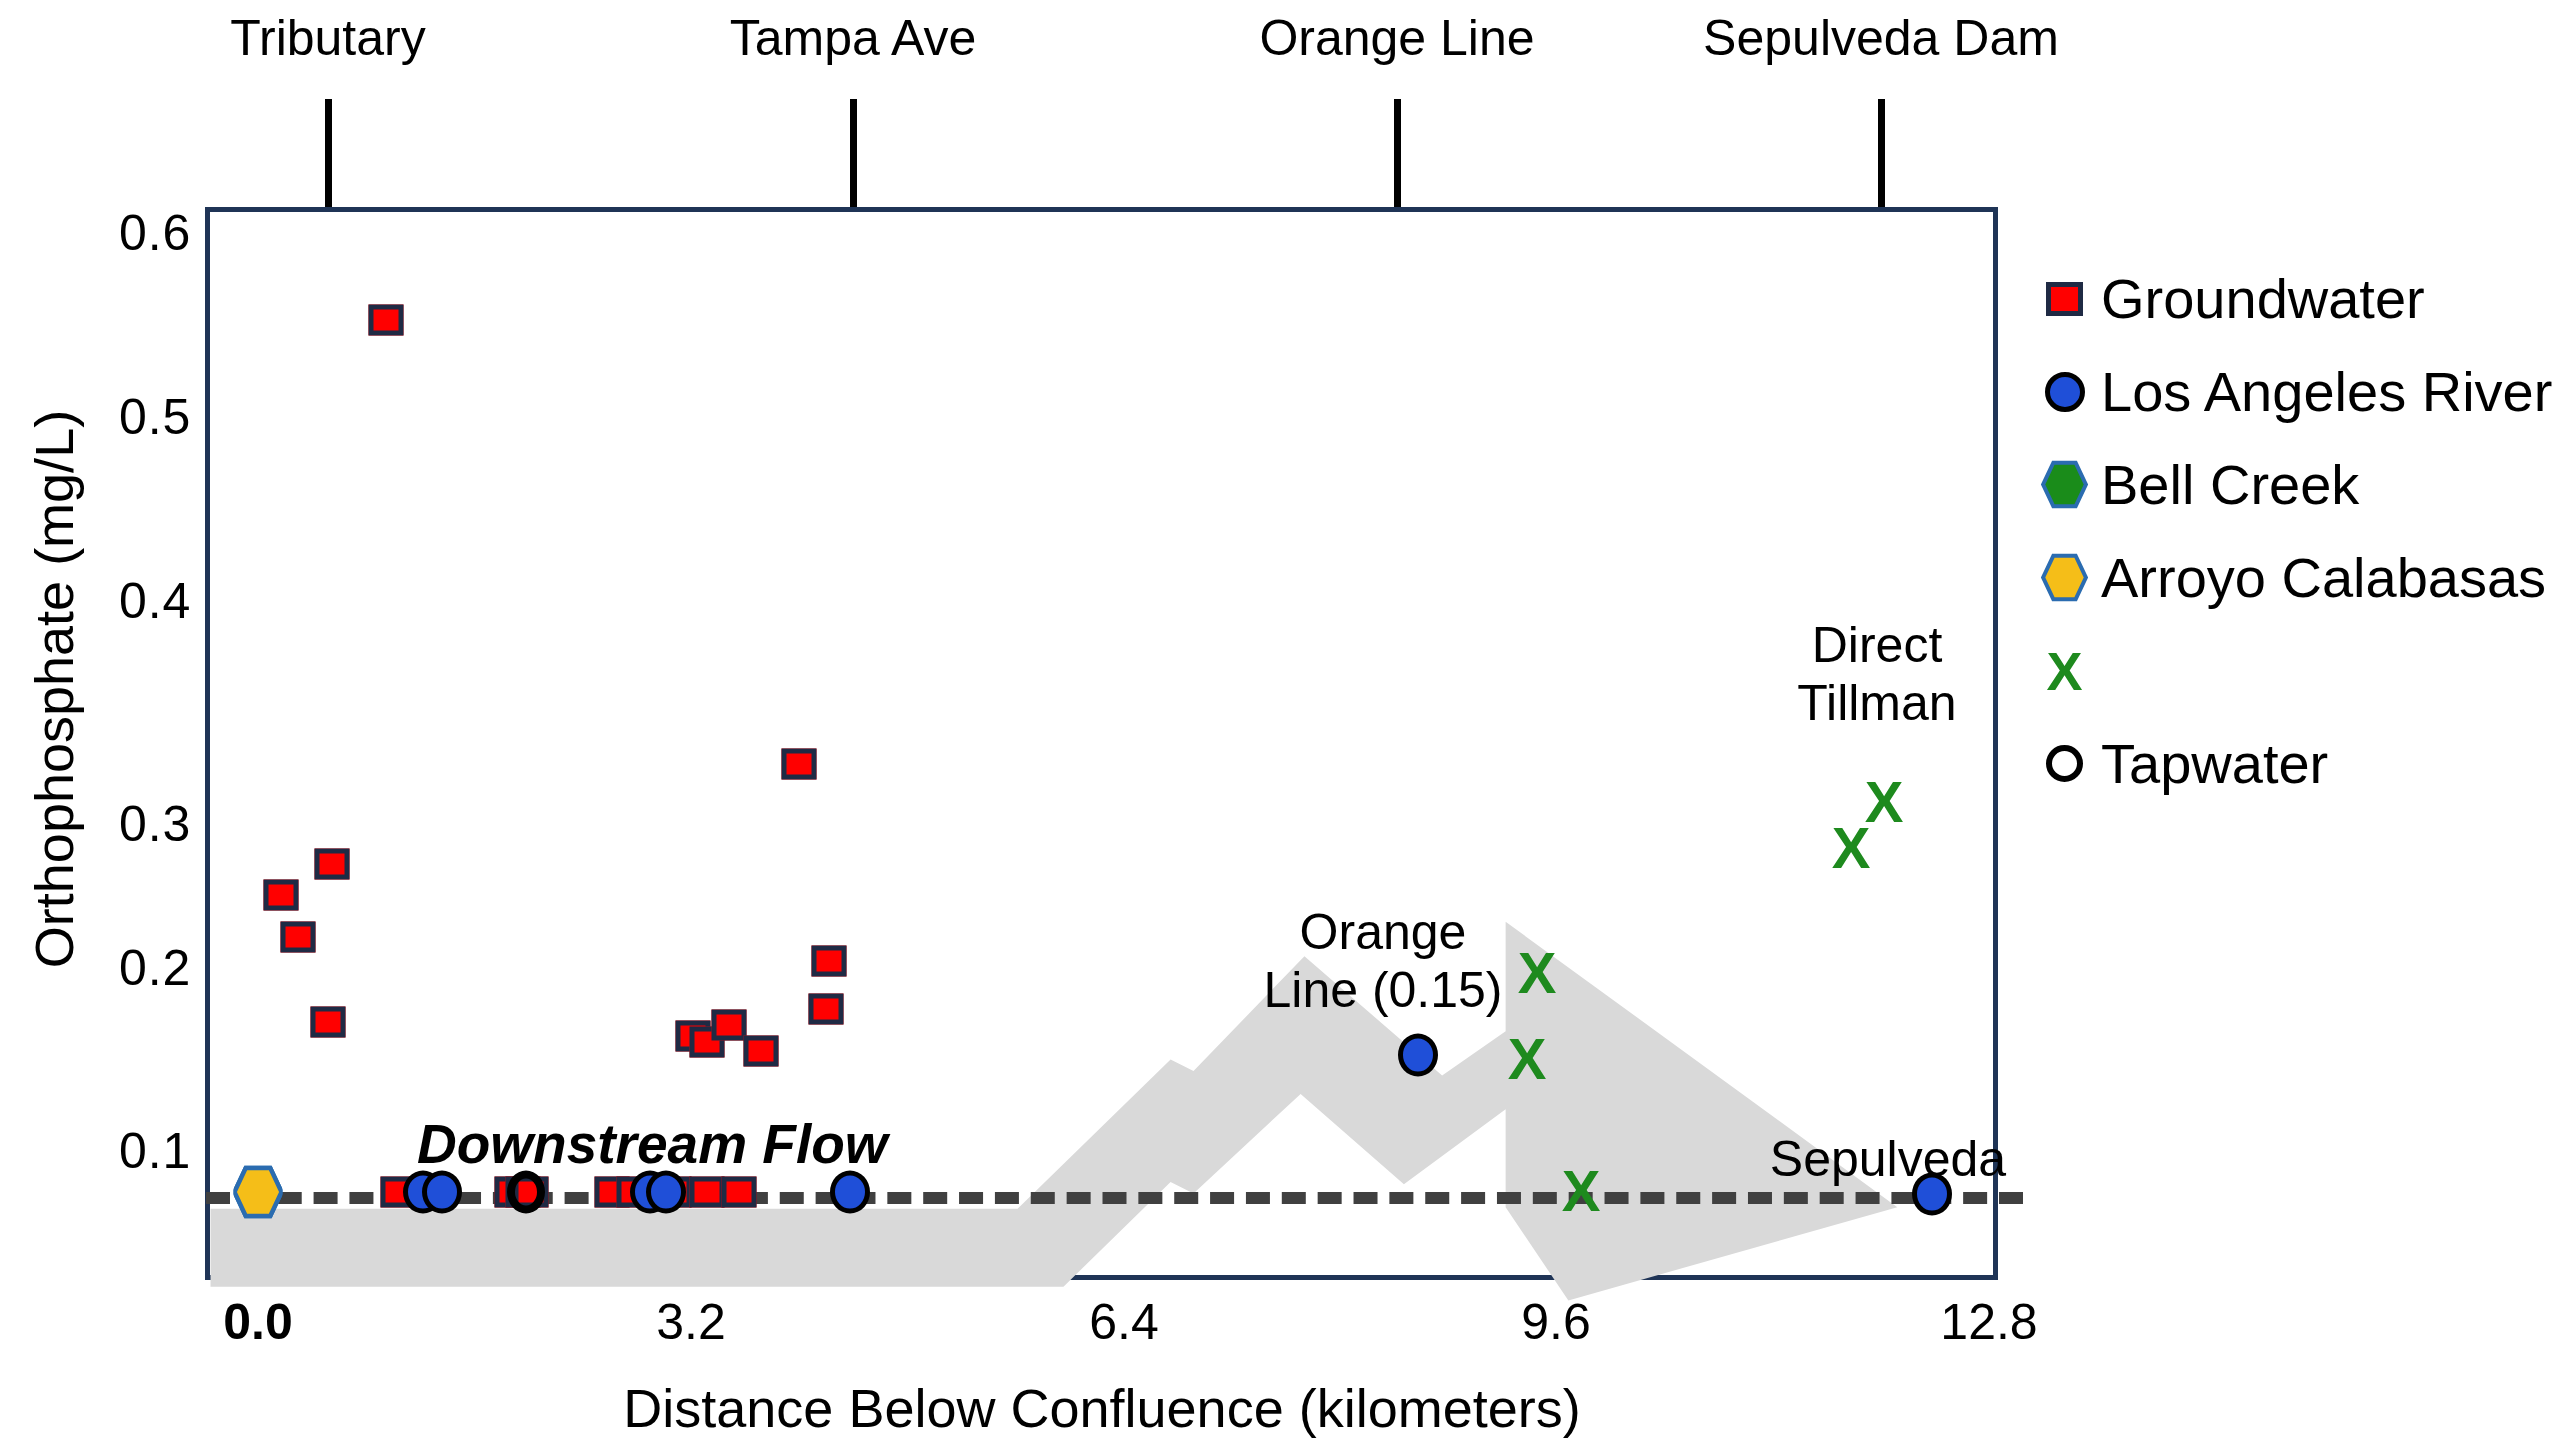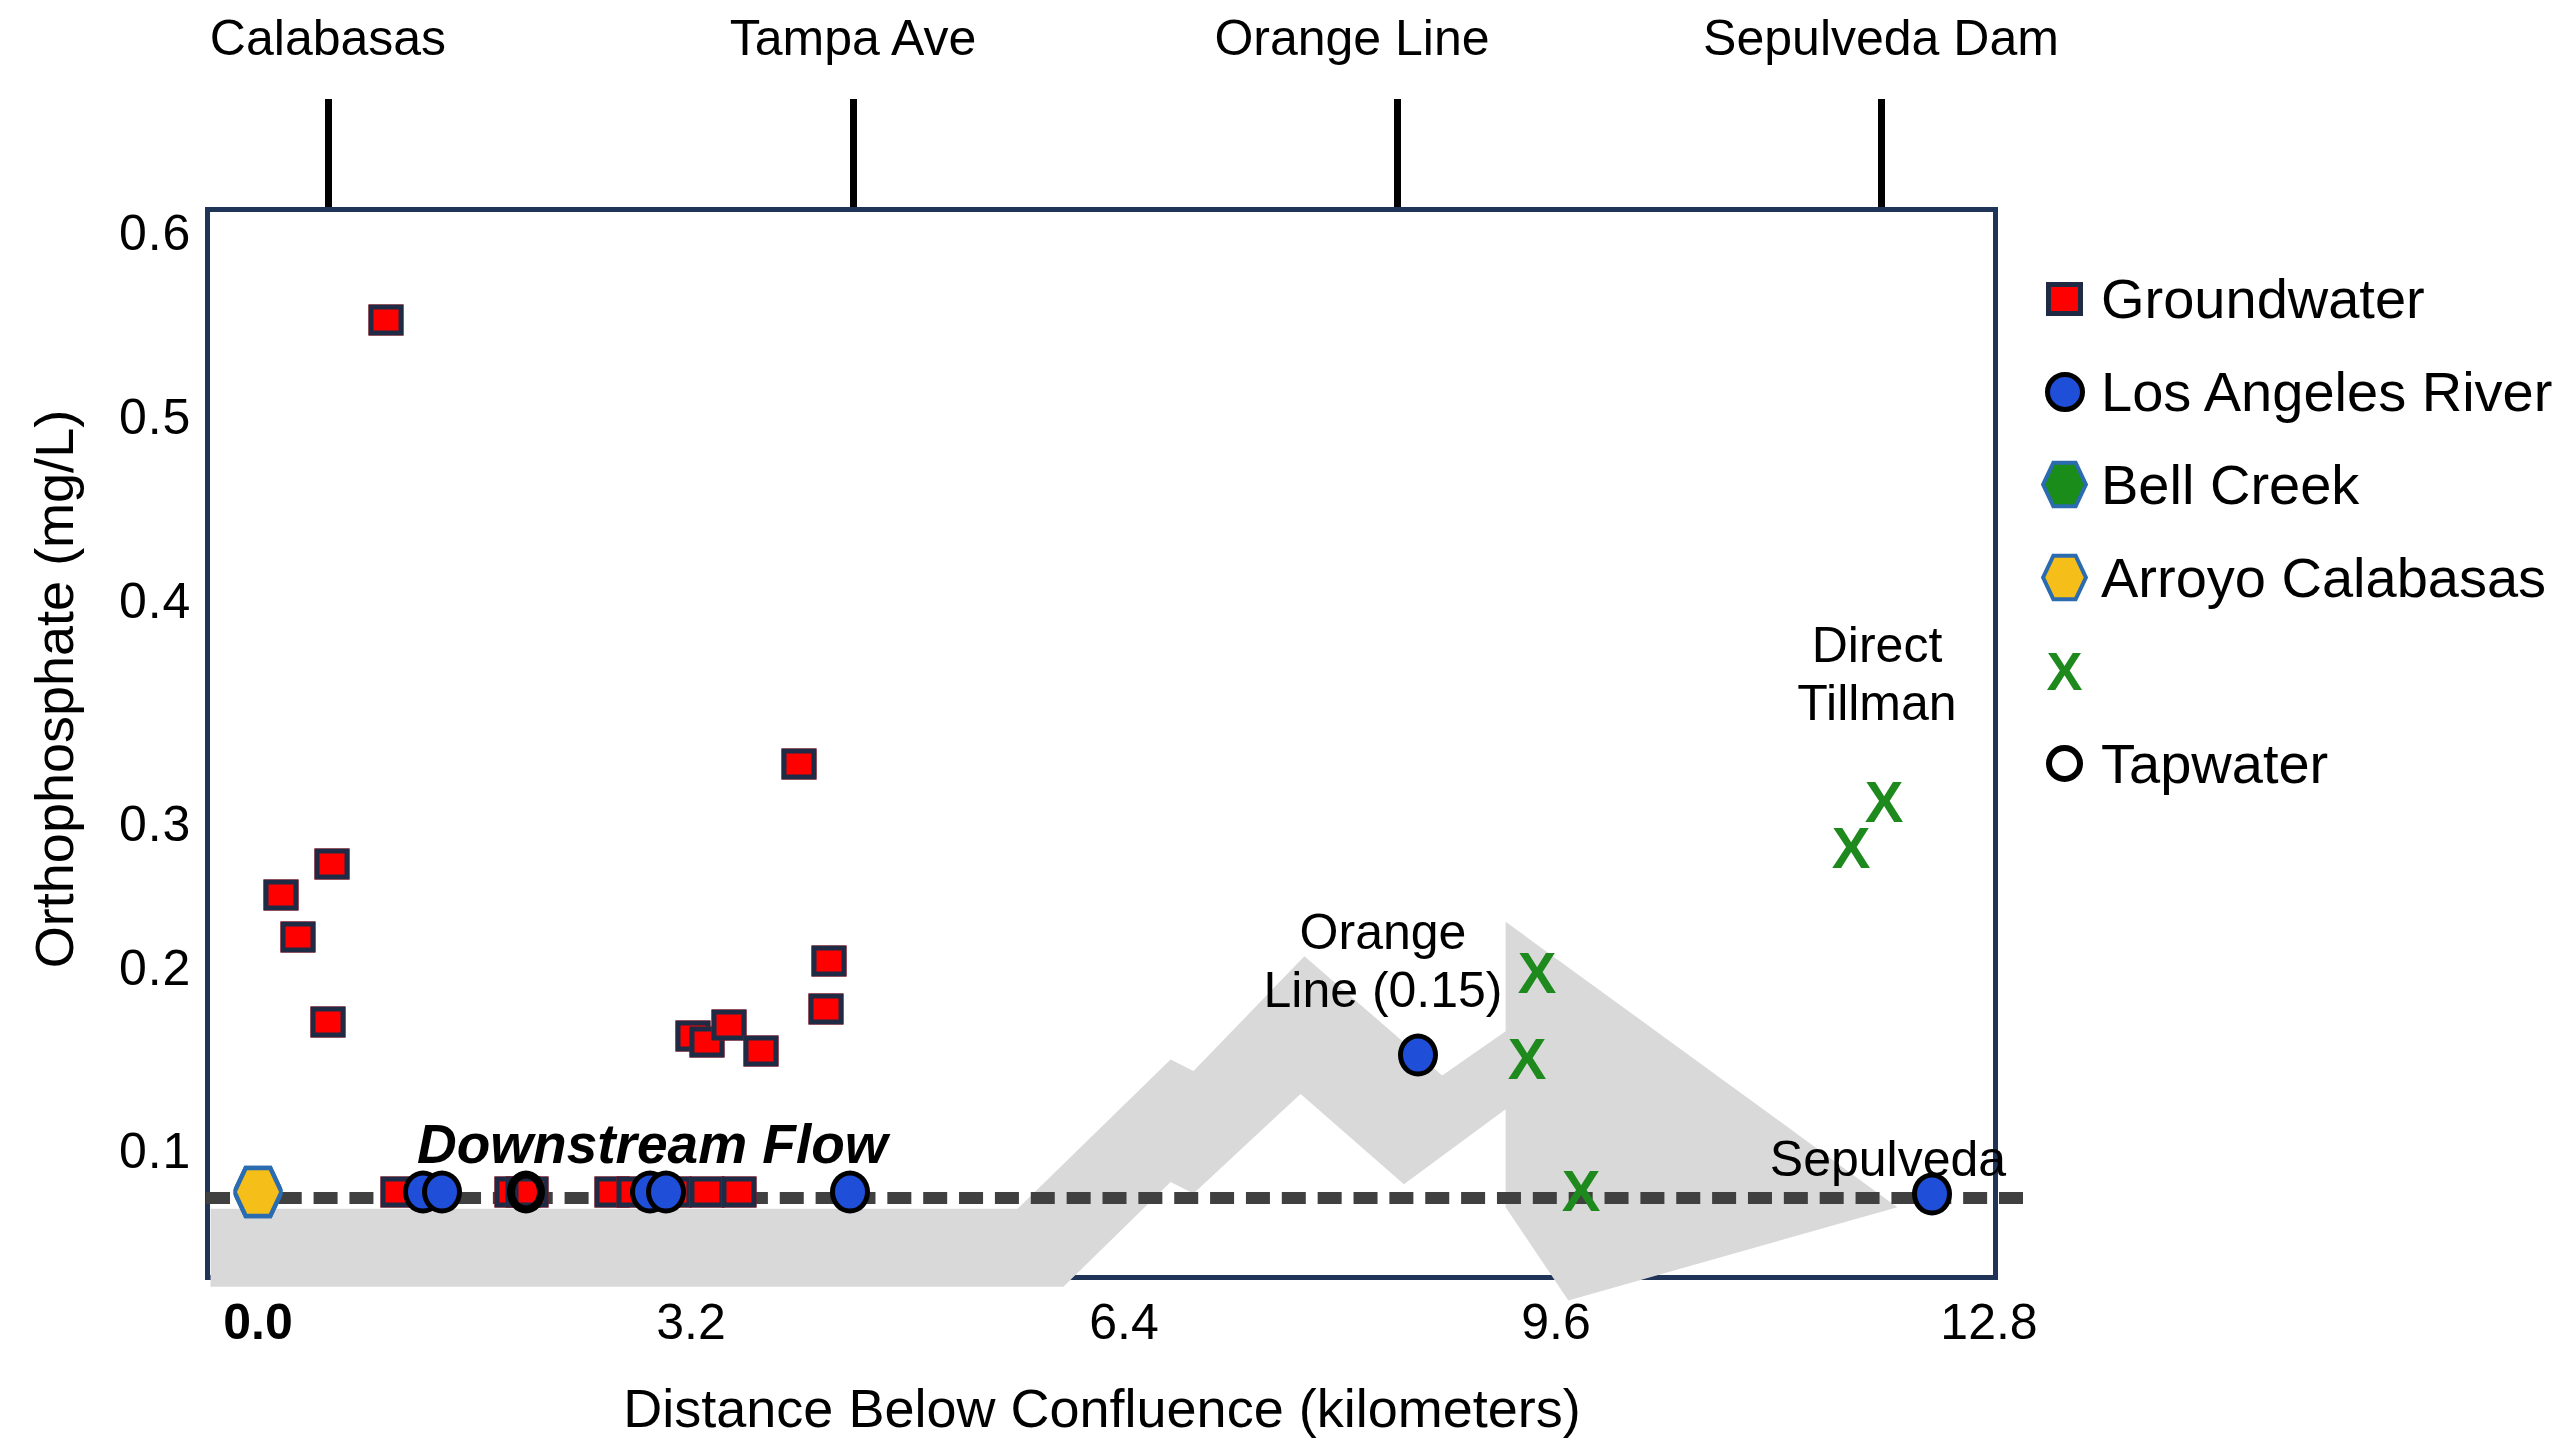--- a/index.html
+++ b/index.html
@@ -67,29 +67,29 @@
   .ls-circle{width:40px;height:40px;background:#1F4FD8;border:5.4px solid #000;
              border-radius:50%;box-sizing:border-box;}
   .ls-x{font-size:54px;font-weight:bold;color:#1E8A1E;line-height:1;}
   .ls-open{width:37px;height:37px;border:6.9px solid #000;border-radius:50%;
            box-sizing:border-box;}
 </style>
 </head>
 <body>
 
 <div id="site-callouts">
-    <div class="site-label" style="left: 328px;">Calabasas</div>
+    <div class="site-label" style="left: 328px;">Tributary</div>
     <div class="site-arrow" style="left: 325px; height: 230px;">
       <span class="head"></span>
     </div>
     <div class="site-label" style="left: 853px;">Tampa Ave</div>
     <div class="site-arrow" style="left: 850px; height: 230px;">
       <span class="head"></span>
     </div>
-    <div class="site-label" style="left: 1352px; text-align: center;">Orange Line</div>
+    <div class="site-label" style="left: 1397px; text-align: center;">Orange Line</div>
     <div class="site-arrow" style="left: 1394px; height: 222px;">
       <span class="head"></span>
     </div>
     <div class="site-label" style="left: 1881px;">Sepulveda Dam</div>
     <div class="site-arrow" style="left: 1878px; height: 222px;">
       <span class="head"></span>
     </div>
   </div>
 
 <div id="ytick-col">

